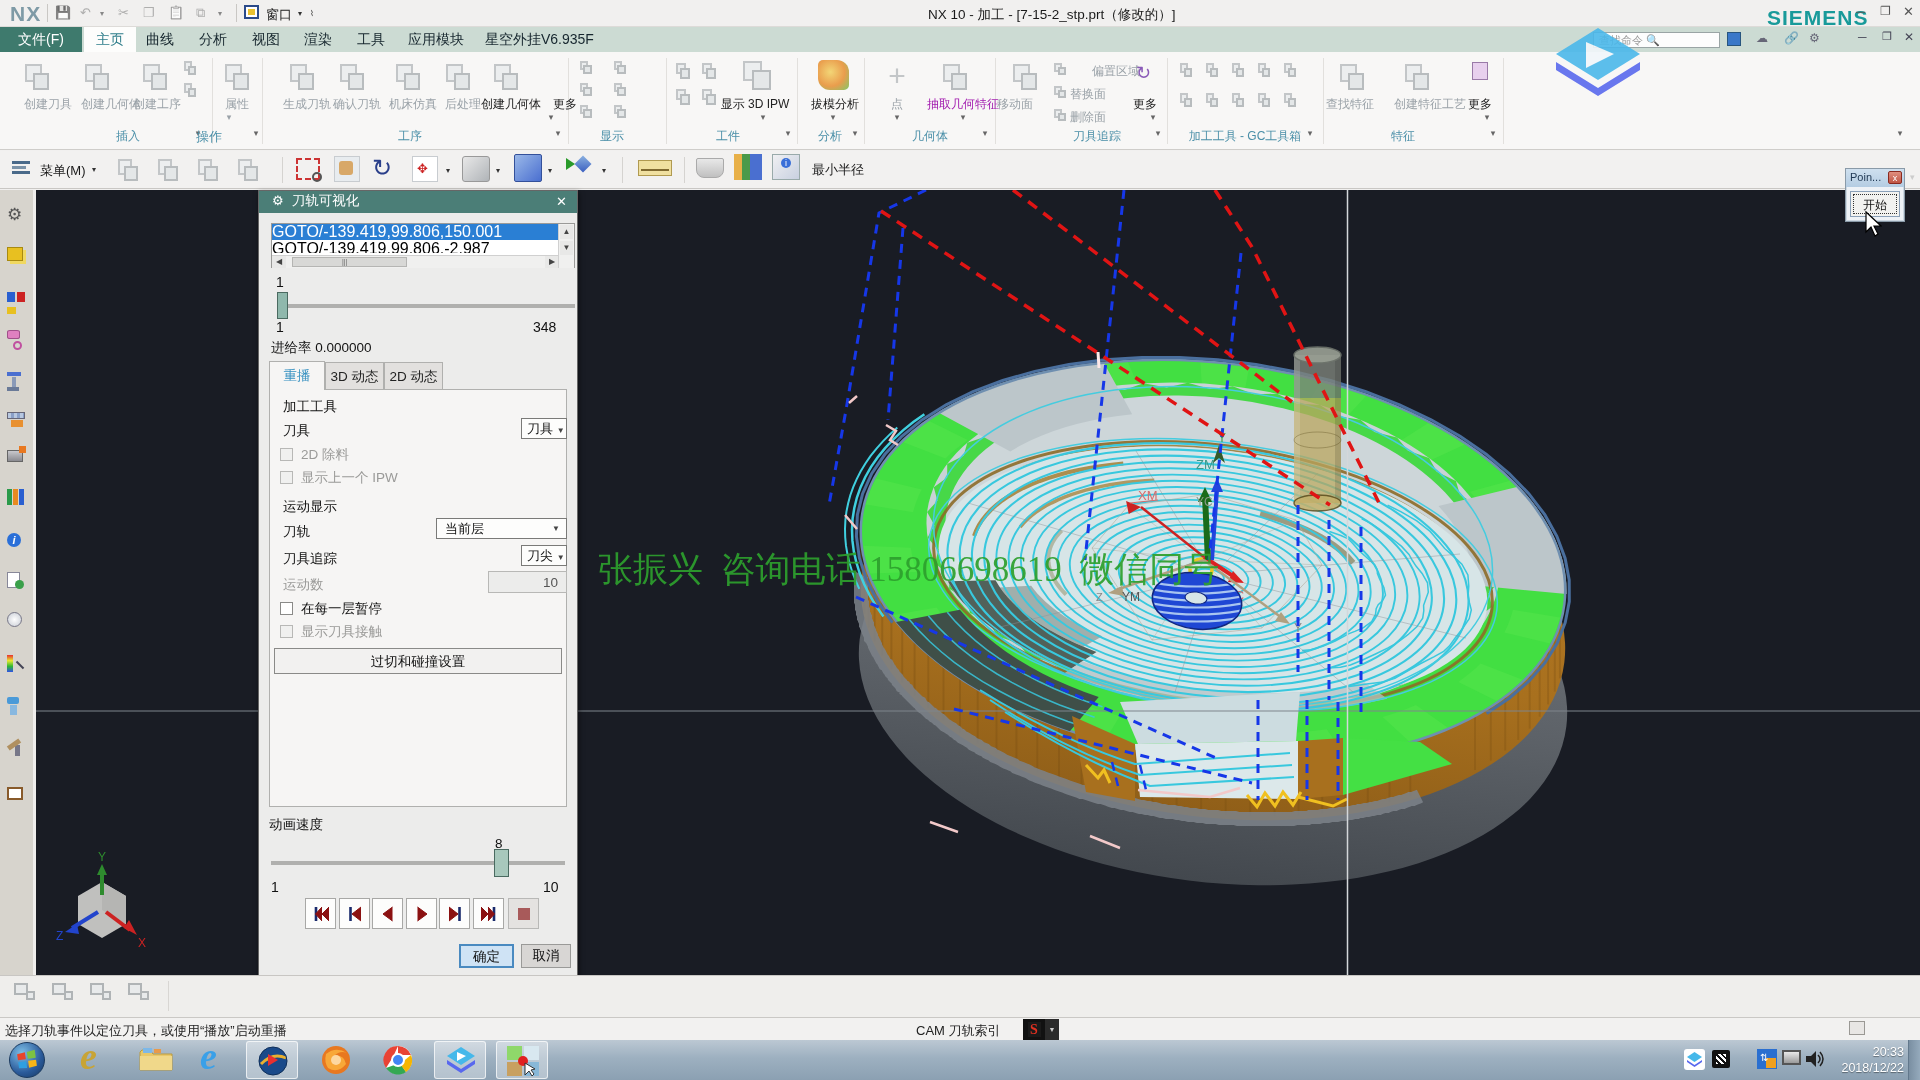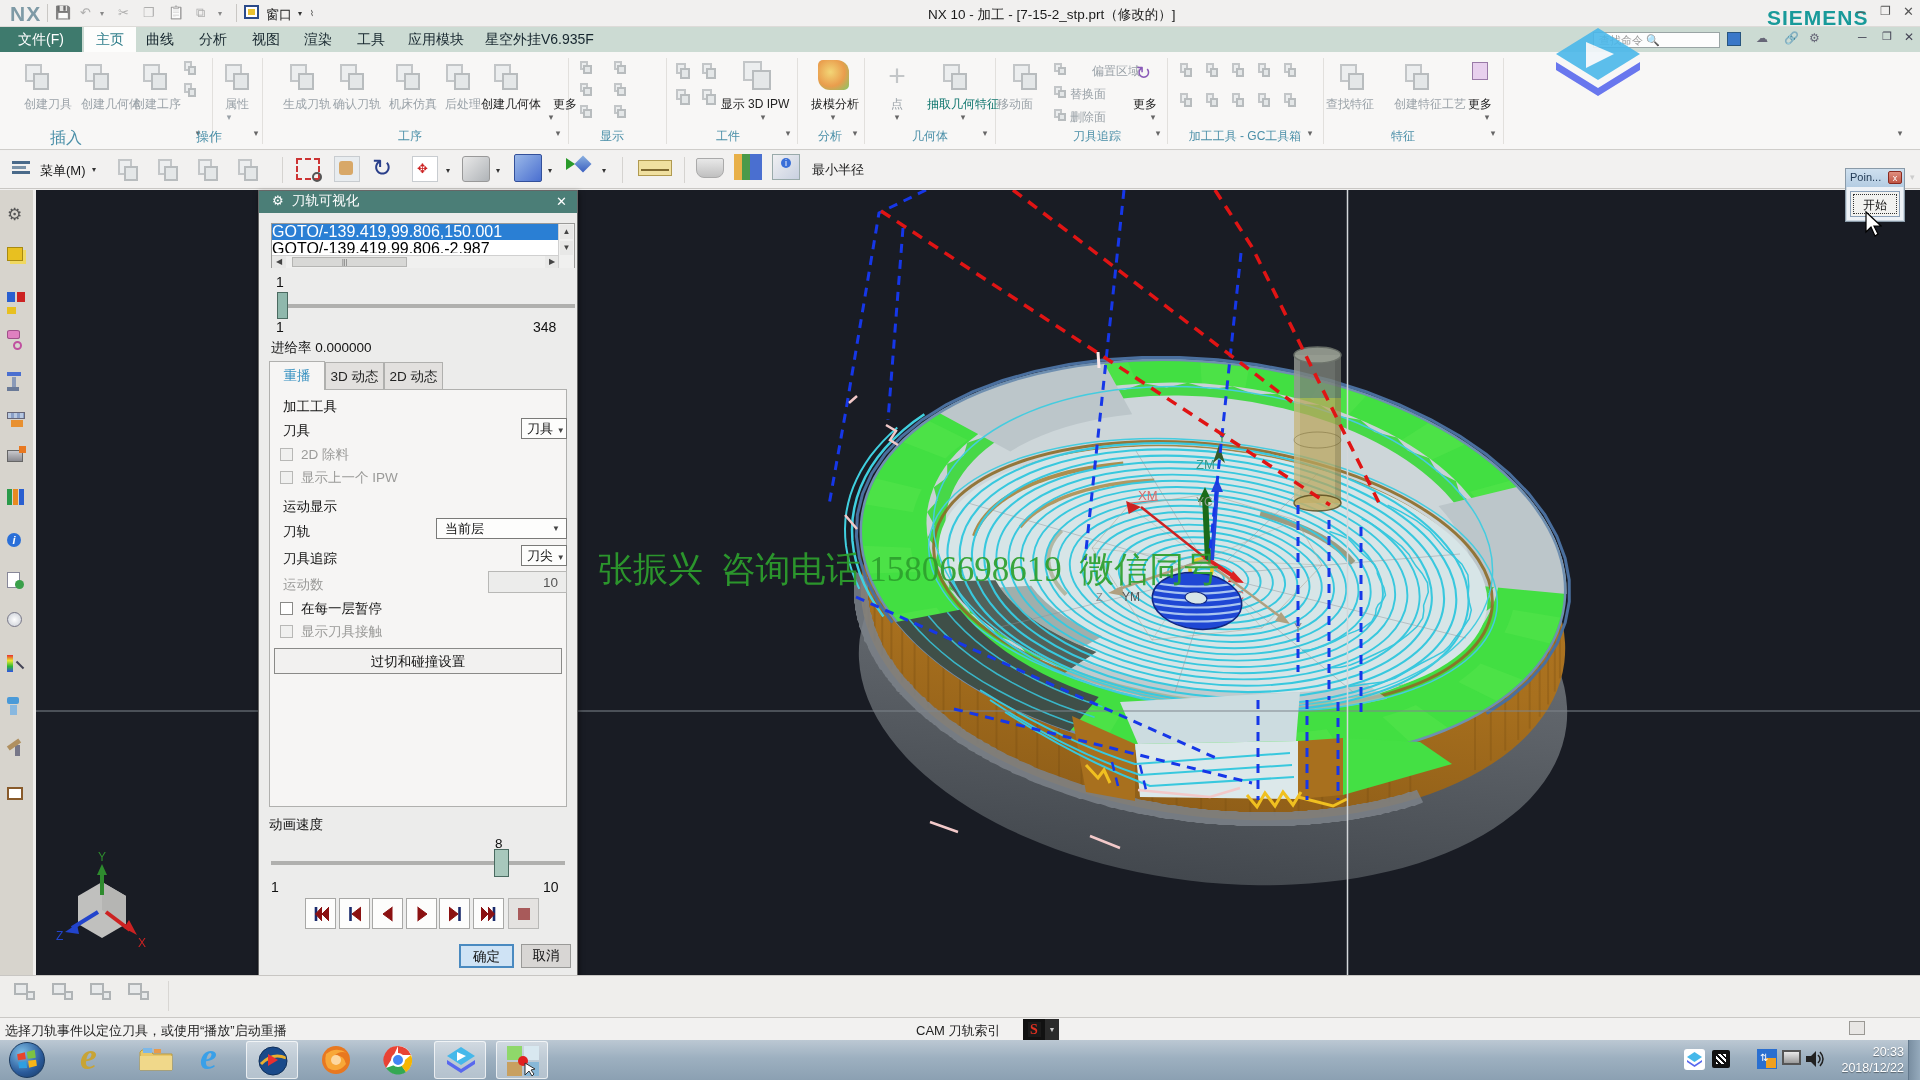--- a/index.html
+++ b/index.html
@@ -74,21 +74,21 @@
       <div style="position:absolute;left:10%;top:8%;width:55%;height:60%;border:2px solid #c3c6c8;background:#eceeef"></div>
       <div style="position:absolute;left:35%;top:35%;width:55%;height:58%;border:2px solid #b8bcbe;background:#e4e7e8"></div>
     </div>
 <div class="abs" style="left:182px;top:30px;width:16px;height:16px;">
       <div style="position:absolute;left:10%;top:8%;width:55%;height:60%;border:2px solid #c3c6c8;background:#eceeef"></div>
       <div style="position:absolute;left:35%;top:35%;width:55%;height:58%;border:2px solid #b8bcbe;background:#e4e7e8"></div>
     </div>
 <div class="abs" style="left:3px;top:44px;width:90px;font-size:12px;color:#9aa2a8;text-align:center;white-space:nowrap">创建刀具</div>
 <div class="abs" style="left:56px;top:44px;width:110px;font-size:12px;color:#9aa2a8;text-align:center;white-space:nowrap">创建几何体</div>
 <div class="abs" style="left:112px;top:44px;width:90px;font-size:12px;color:#9aa2a8;text-align:center;white-space:nowrap">创建工序</div>
-<div class="abs" style="left:50px;top:76px;width:90px;font-size:16px;color:#4a8fa8;text-align:left;white-space:nowrap">插入</div>
+<div class="abs" style="left:50px;top:76px;width:90px;font-size:12px;color:#4a8fa8;text-align:right;white-space:nowrap">插入</div>
 <div class="abs" style="left:188px;top:76px;width:20px;font-size:9px;color:#666;text-align:center;white-space:nowrap">▾</div>
 <div class="abs" style="left:222px;top:10px;width:30px;height:30px;">
       <div style="position:absolute;left:10%;top:8%;width:55%;height:60%;border:2px solid #c3c6c8;background:#eceeef"></div>
       <div style="position:absolute;left:35%;top:35%;width:55%;height:58%;border:2px solid #b8bcbe;background:#e4e7e8"></div>
     </div>
 <div class="abs" style="left:192px;top:44px;width:90px;font-size:12px;color:#9aa2a8;text-align:center;white-space:nowrap">属性</div>
 <div class="abs" style="left:214px;top:60px;width:30px;font-size:9px;color:#9aa2a8;text-align:center;white-space:nowrap">▾</div>
 <div class="abs" style="left:196px;top:76px;width:60px;font-size:13px;color:#4a8fa8;white-space:nowrap">操作</div>
 <div class="abs" style="left:246px;top:76px;width:20px;font-size:9px;color:#666;text-align:center;white-space:nowrap">▾</div>
 <div class="abs" style="left:287px;top:10px;width:30px;height:30px;">
@@ -173,21 +173,21 @@
 <div class="abs" style="left:780px;top:44px;width:110px;font-size:12px;color:#222;text-align:center;white-space:nowrap">拔模分析</div>
 <div class="abs" style="left:818px;top:60px;width:30px;font-size:9px;color:#666;text-align:center;white-space:nowrap">▾</div>
 <div class="abs" style="left:800px;top:76px;width:60px;font-size:12px;color:#4a8fa8;text-align:center;white-space:nowrap">分析</div>
 <div class="abs" style="left:845px;top:76px;width:20px;font-size:9px;color:#666;text-align:center;white-space:nowrap">▾</div>
 <div class="abs" style="left:882px;top:10px;width:30px;height:30px;color:#c3c6c8;font-size:30px;line-height:28px;text-align:center">+</div>
 <div class="abs" style="left:940px;top:10px;width:30px;height:30px;">
       <div style="position:absolute;left:10%;top:8%;width:55%;height:60%;border:2px solid #c3c6c8;background:#eceeef"></div>
       <div style="position:absolute;left:35%;top:35%;width:55%;height:58%;border:2px solid #b8bcbe;background:#e4e7e8"></div>
     </div>
 <div class="abs" style="left:852px;top:44px;width:90px;font-size:12px;color:#9aa2a8;text-align:center;white-space:nowrap">点</div>
-<div class="abs" style="left:908px;top:44px;width:110px;font-size:12px;color:#0f766e;text-align:center;white-space:nowrap">抽取几何特征</div>
+<div class="abs" style="left:908px;top:44px;width:110px;font-size:12px;color:#a21caf;text-align:center;white-space:nowrap">抽取几何特征</div>
 <div class="abs" style="left:882px;top:60px;width:30px;font-size:9px;color:#666;text-align:center;white-space:nowrap">▾</div>
 <div class="abs" style="left:948px;top:60px;width:30px;font-size:9px;color:#666;text-align:center;white-space:nowrap">▾</div>
 <div class="abs" style="left:895px;top:76px;width:70px;font-size:12px;color:#4a8fa8;text-align:center;white-space:nowrap">几何体</div>
 <div class="abs" style="left:975px;top:76px;width:20px;font-size:9px;color:#666;text-align:center;white-space:nowrap">▾</div>
 <div class="abs" style="left:1010px;top:10px;width:30px;height:30px;">
       <div style="position:absolute;left:10%;top:8%;width:55%;height:60%;border:2px solid #c3c6c8;background:#eceeef"></div>
       <div style="position:absolute;left:35%;top:35%;width:55%;height:58%;border:2px solid #b8bcbe;background:#e4e7e8"></div>
     </div>
 <div class="abs" style="left:980px;top:44px;width:70px;font-size:12px;color:#9aa2a8;text-align:center;white-space:nowrap">移动面</div>
 <div class="abs" style="left:1053px;top:10px;width:14px;height:14px;">

